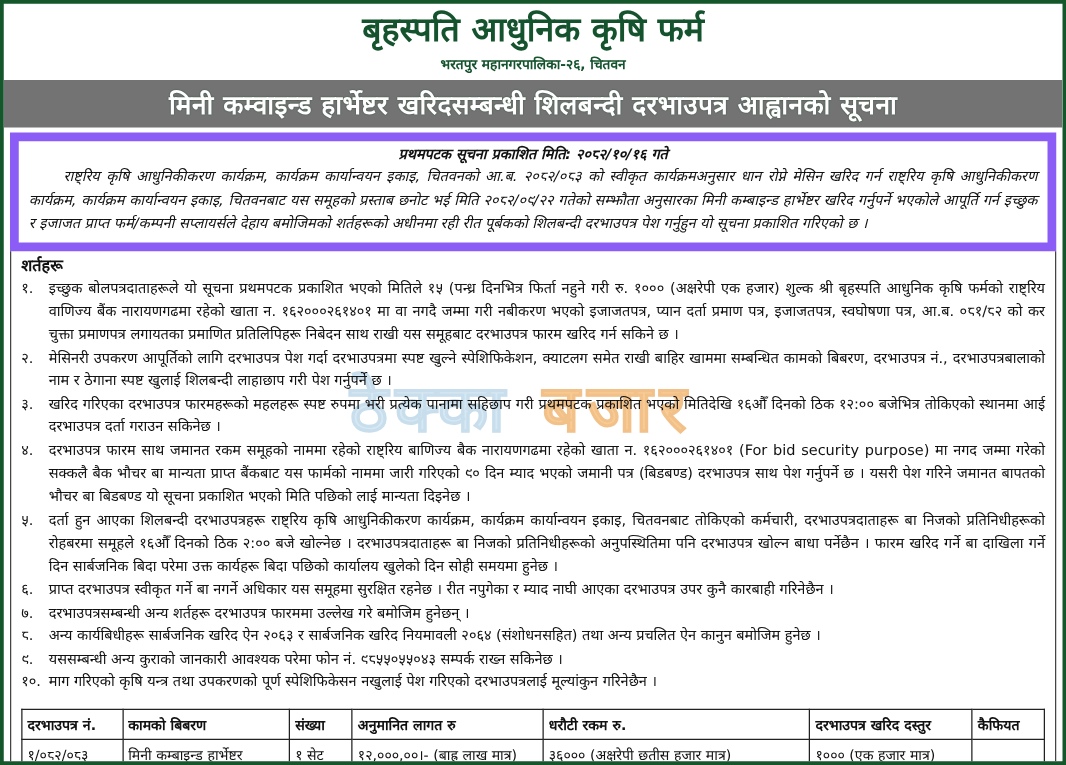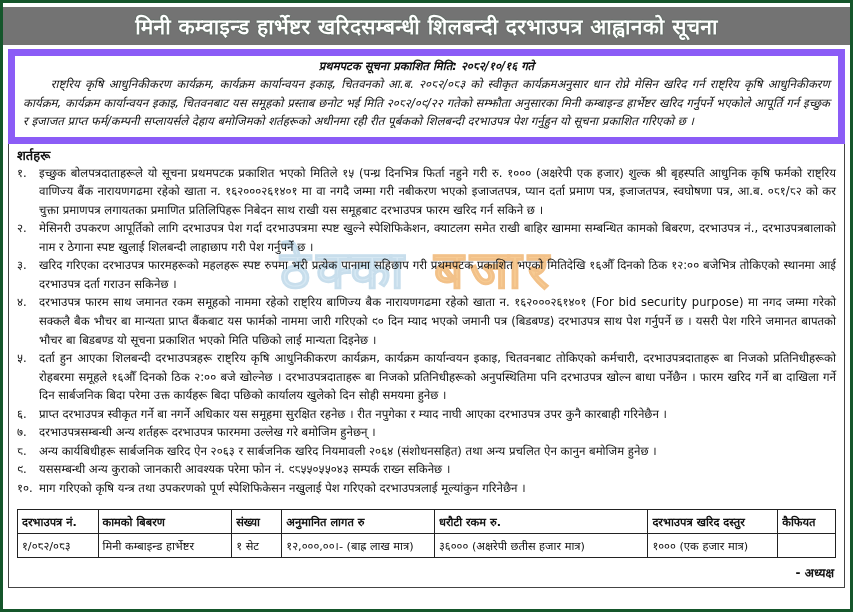--- a/index.html
+++ b/index.html
@@ -74,20 +74,24 @@
   .signature{
     text-align:right; font-size:12px; font-weight:bold; padding:6px 2px 0 0;
     position:relative; z-index:1;
   }
 </style>
 </head>
 <body>
 
 <div class="page">
 
+  <div class="header">
+    <div class="title">बृहस्पति आधुनिक कृषि फर्म</div>
+    <div class="subtitle">भरतपुर महानगरपालिका-२६, चितवन</div>
+  </div>
 
   <div class="banner">मिनी कम्वाइन्ड हार्भेष्टर खरिदसम्बन्धी शिलबन्दी दरभाउपत्र आह्वानको सूचना</div>
 
   <div class="content">
 
     <div class="intro-box">
       <div class="date-line">प्रथमपटक सूचना प्रकाशित मिति: २०८२/१०/१६ गते</div>
       <p class="intro">राष्ट्रिय कृषि आधुनिकीकरण कार्यक्रम, कार्यक्रम कार्यान्वयन इकाइ, चितवनको आ.ब. २०८२/०८३ को स्वीकृत कार्यक्रमअनुसार धान रोप्ने मेसिन खरिद गर्न राष्ट्रिय कृषि आधुनिकीकरण कार्यक्रम, कार्यक्रम कार्यान्वयन इकाइ, चितवनबाट यस समूहको प्रस्ताब छनोट भई मिति २०८२/०९/२२ गतेको सम्झौता अनुसारका मिनी कम्बाइन्ड हार्भेष्टर खरिद गर्नुपर्ने भएकोले आपूर्ति गर्न इच्छुक र इजाजत प्राप्त फर्म/कम्पनी सप्लायर्सले देहाय बमोजिमको शर्तहरूको अधीनमा रही रीत पूर्बकको शिलबन्दी दरभाउपत्र पेश गर्नुहुन यो सूचना प्रकाशित गरिएको छ ।</p>
     </div>
 

